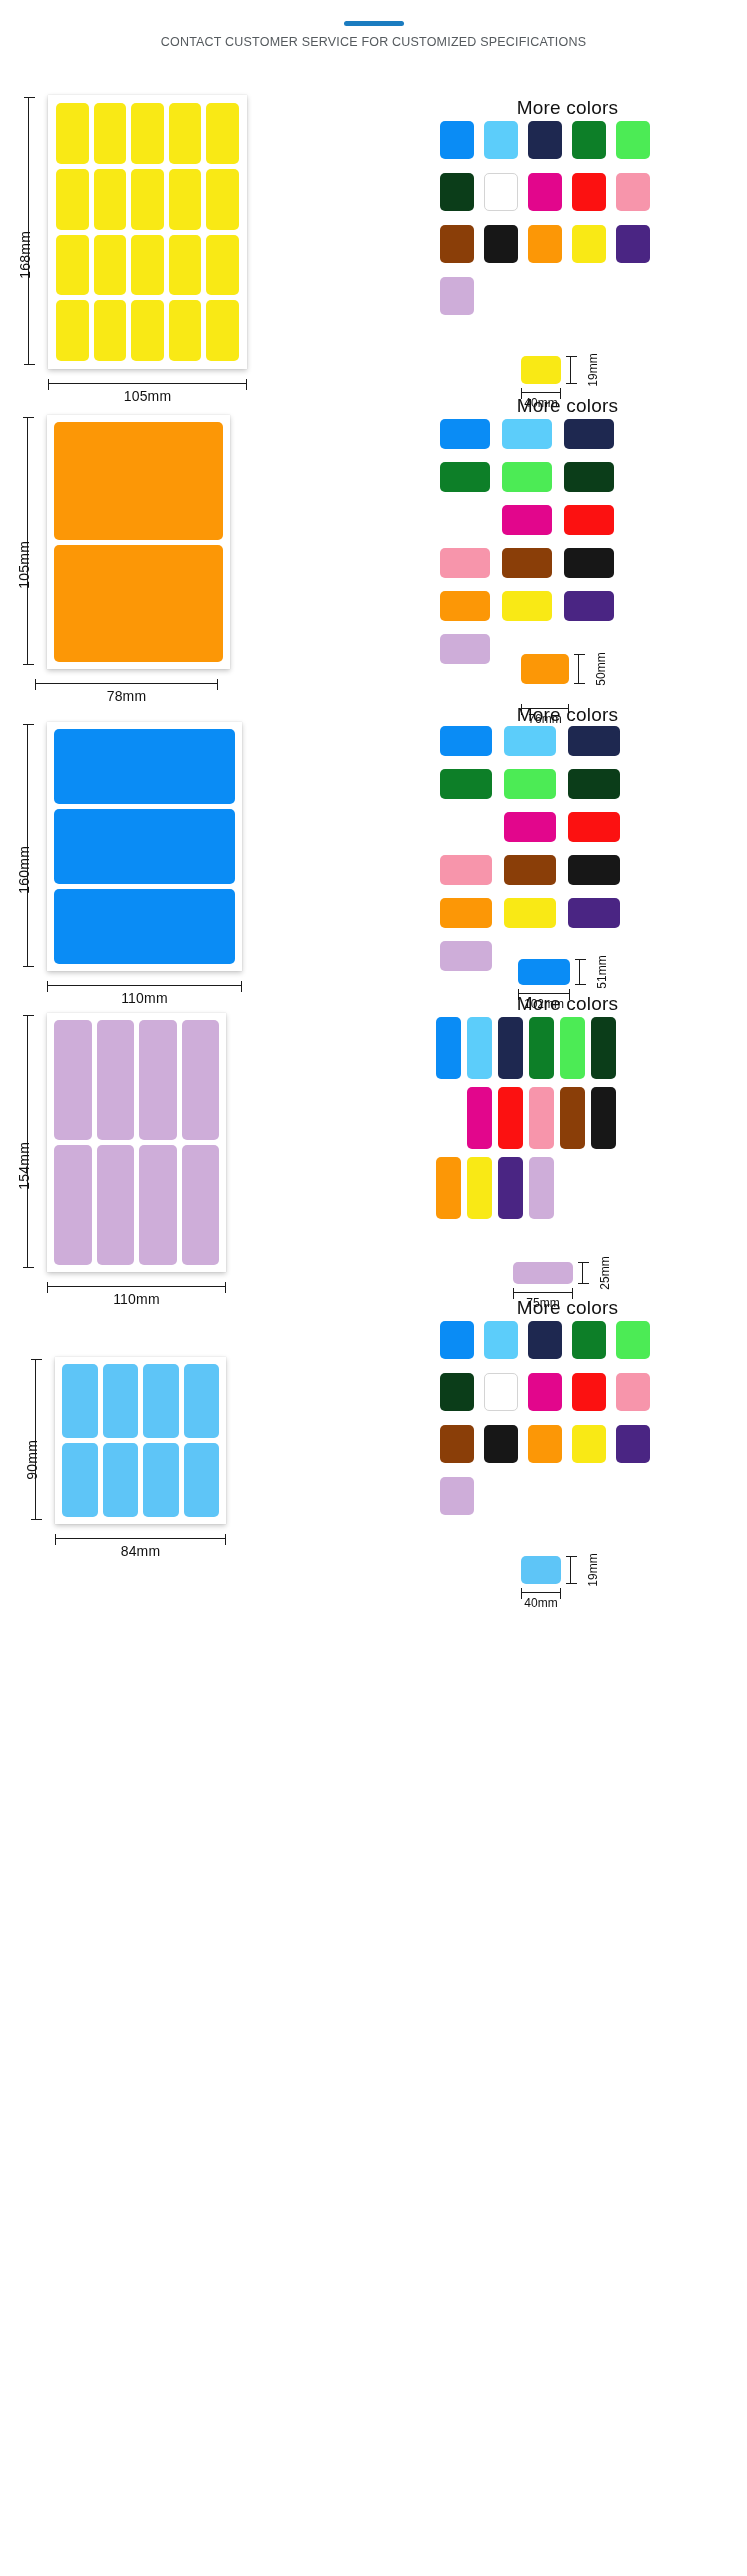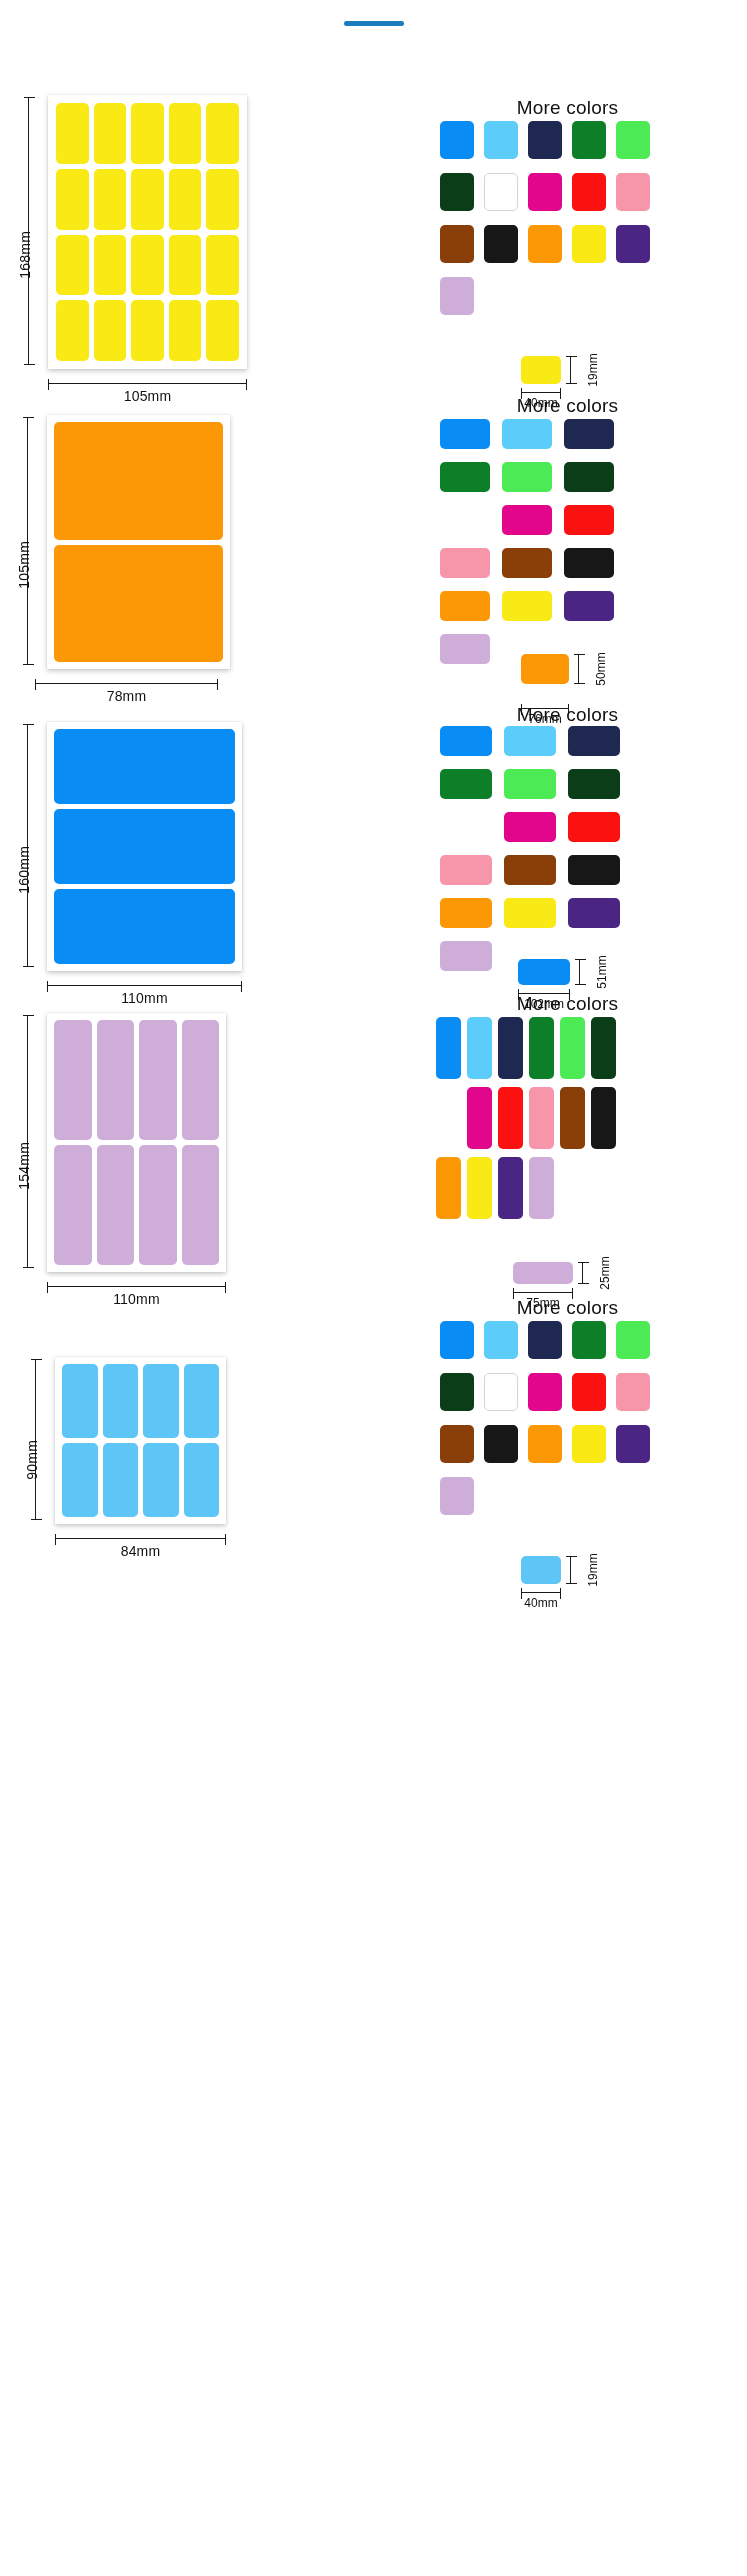--- a/index.html
+++ b/index.html
@@ -122,20 +122,21 @@
     position: absolute; top: 3px; left: 50%;
     transform: translateX(-50%);
     white-space: nowrap; font-size: 12px; color: #111;
   }
 </style>
 </head>
 <body>
 
 <div class="header">
   <div class="accent-rule"></div>
+  <h2>CONTACT CUSTOMER SERVICE FOR CUSTOMIZED SPECIFICATIONS</h2>
 </div>
 
 <div id="sections-root">
     <div class="section" style="position: absolute; left: 0px; top: 95px; height: 299px;">
       <div class="section-inner">
         <div class="left-pane">
           <div class="sheet" style="position: absolute; left: 48px; top: 0px; width: 199px; height: 274px; padding: 8px; grid-template-columns: repeat(5, 1fr); grid-template-rows: repeat(4, 1fr); gap: 5px;">
             <div class="sticker" style="background: rgb(249, 233, 21);"></div>
             <div class="sticker" style="background: rgb(249, 233, 21);"></div>
             <div class="sticker" style="background: rgb(249, 233, 21);"></div>

